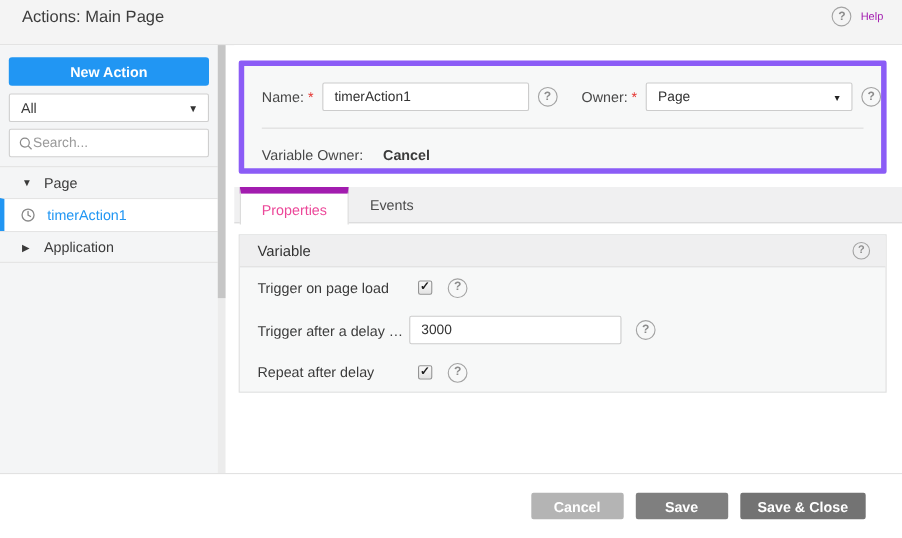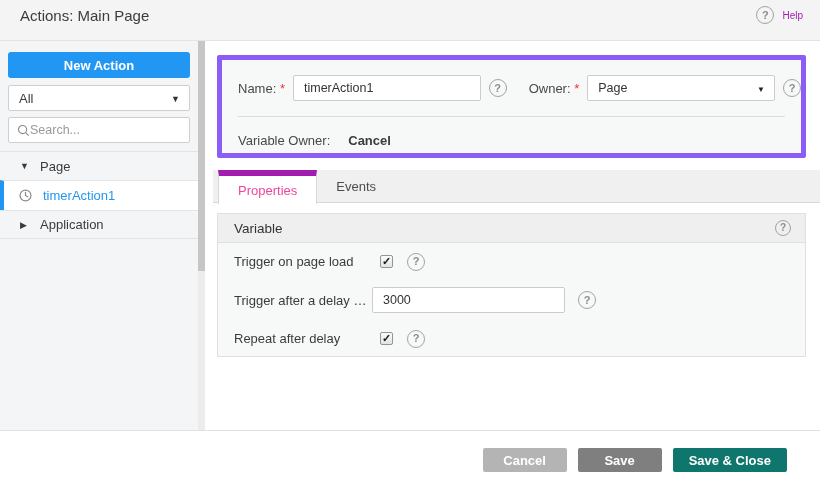--- a/index.html
+++ b/index.html
@@ -96,21 +96,21 @@
   .brow .qicon.after-input { margin-left:13px; }
 
   
   .footer { position:absolute; left:0; top:430px; width:820px; height:59px; background:#fff;
     border-top:1px solid #e2e2e2; display:flex; align-items:center; justify-content:flex-end;
     gap:11px; padding-right:33px; }
   .btn { height:24px; border:none; border-radius:2px; color:#fff; font-family:inherit;
     font-size:13px; font-weight:700; padding:0 16px; min-width:84px; cursor:pointer; }
   .btn.cancel { background:#b4b4b4; }
   .btn.save { background:#7f7f7f; }
-  .btn.saveclose { background:#0f766e; }
+  .btn.saveclose { background:#737373; }
 
   svg { display:block; }
 </style>
 </head>
 <body>
 
 <div class="window">
 
   <div class="titlebar">
     <h1>Actions: Main Page</h1>

